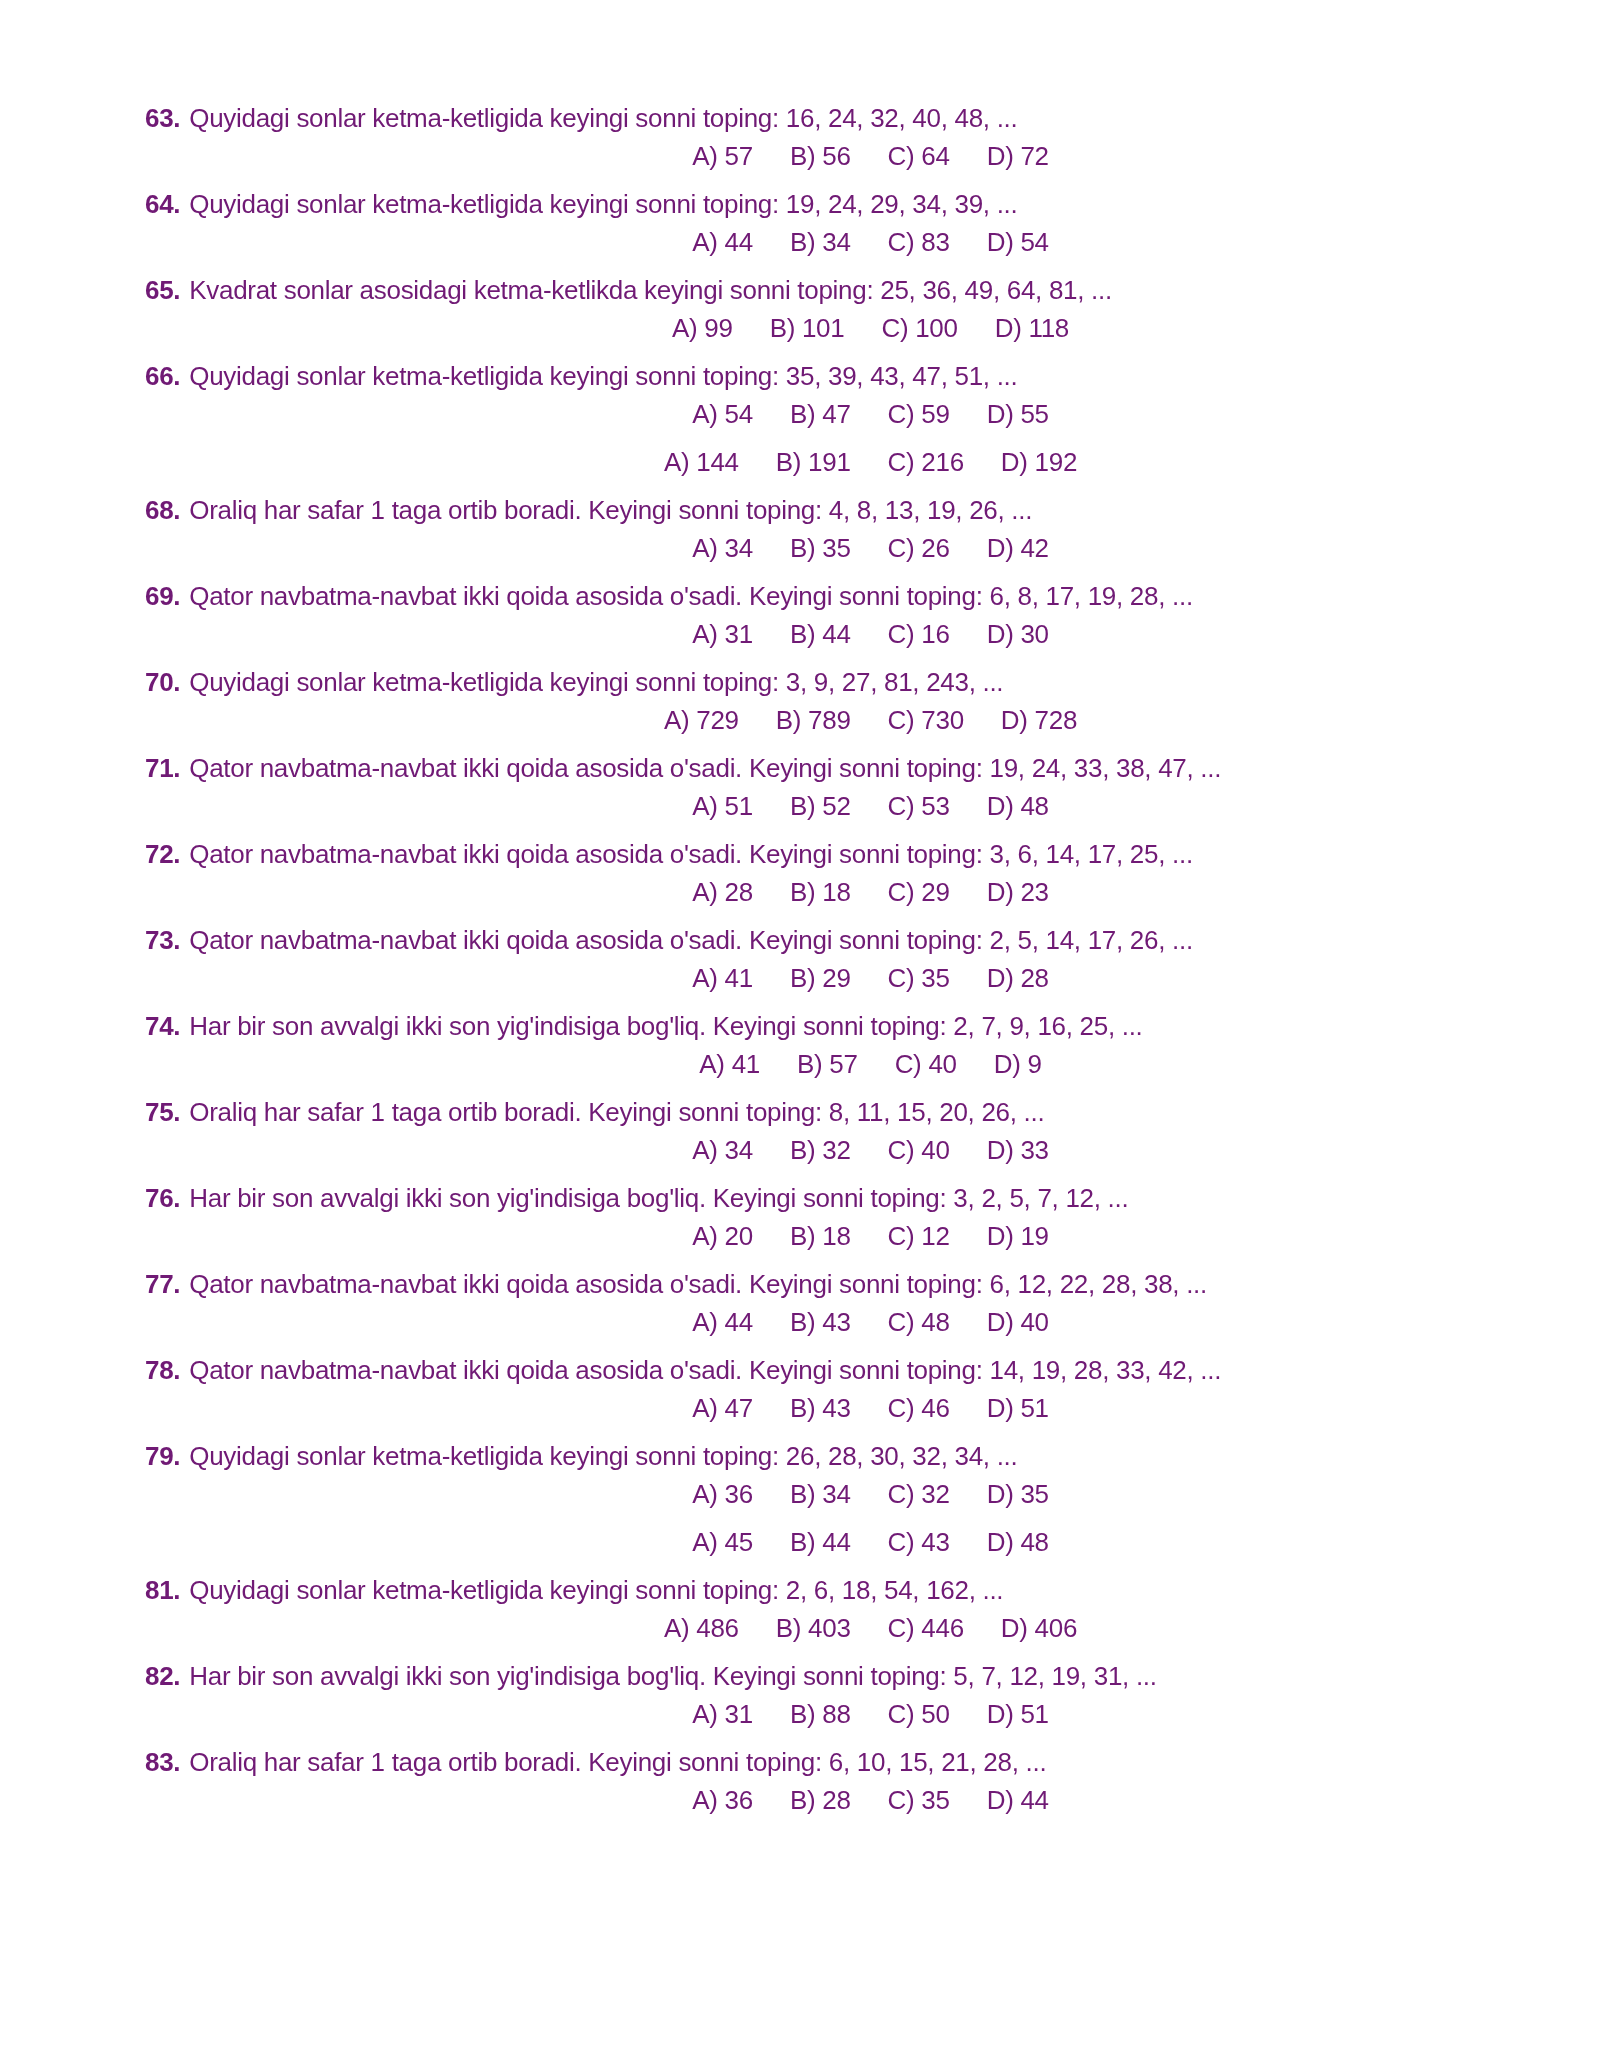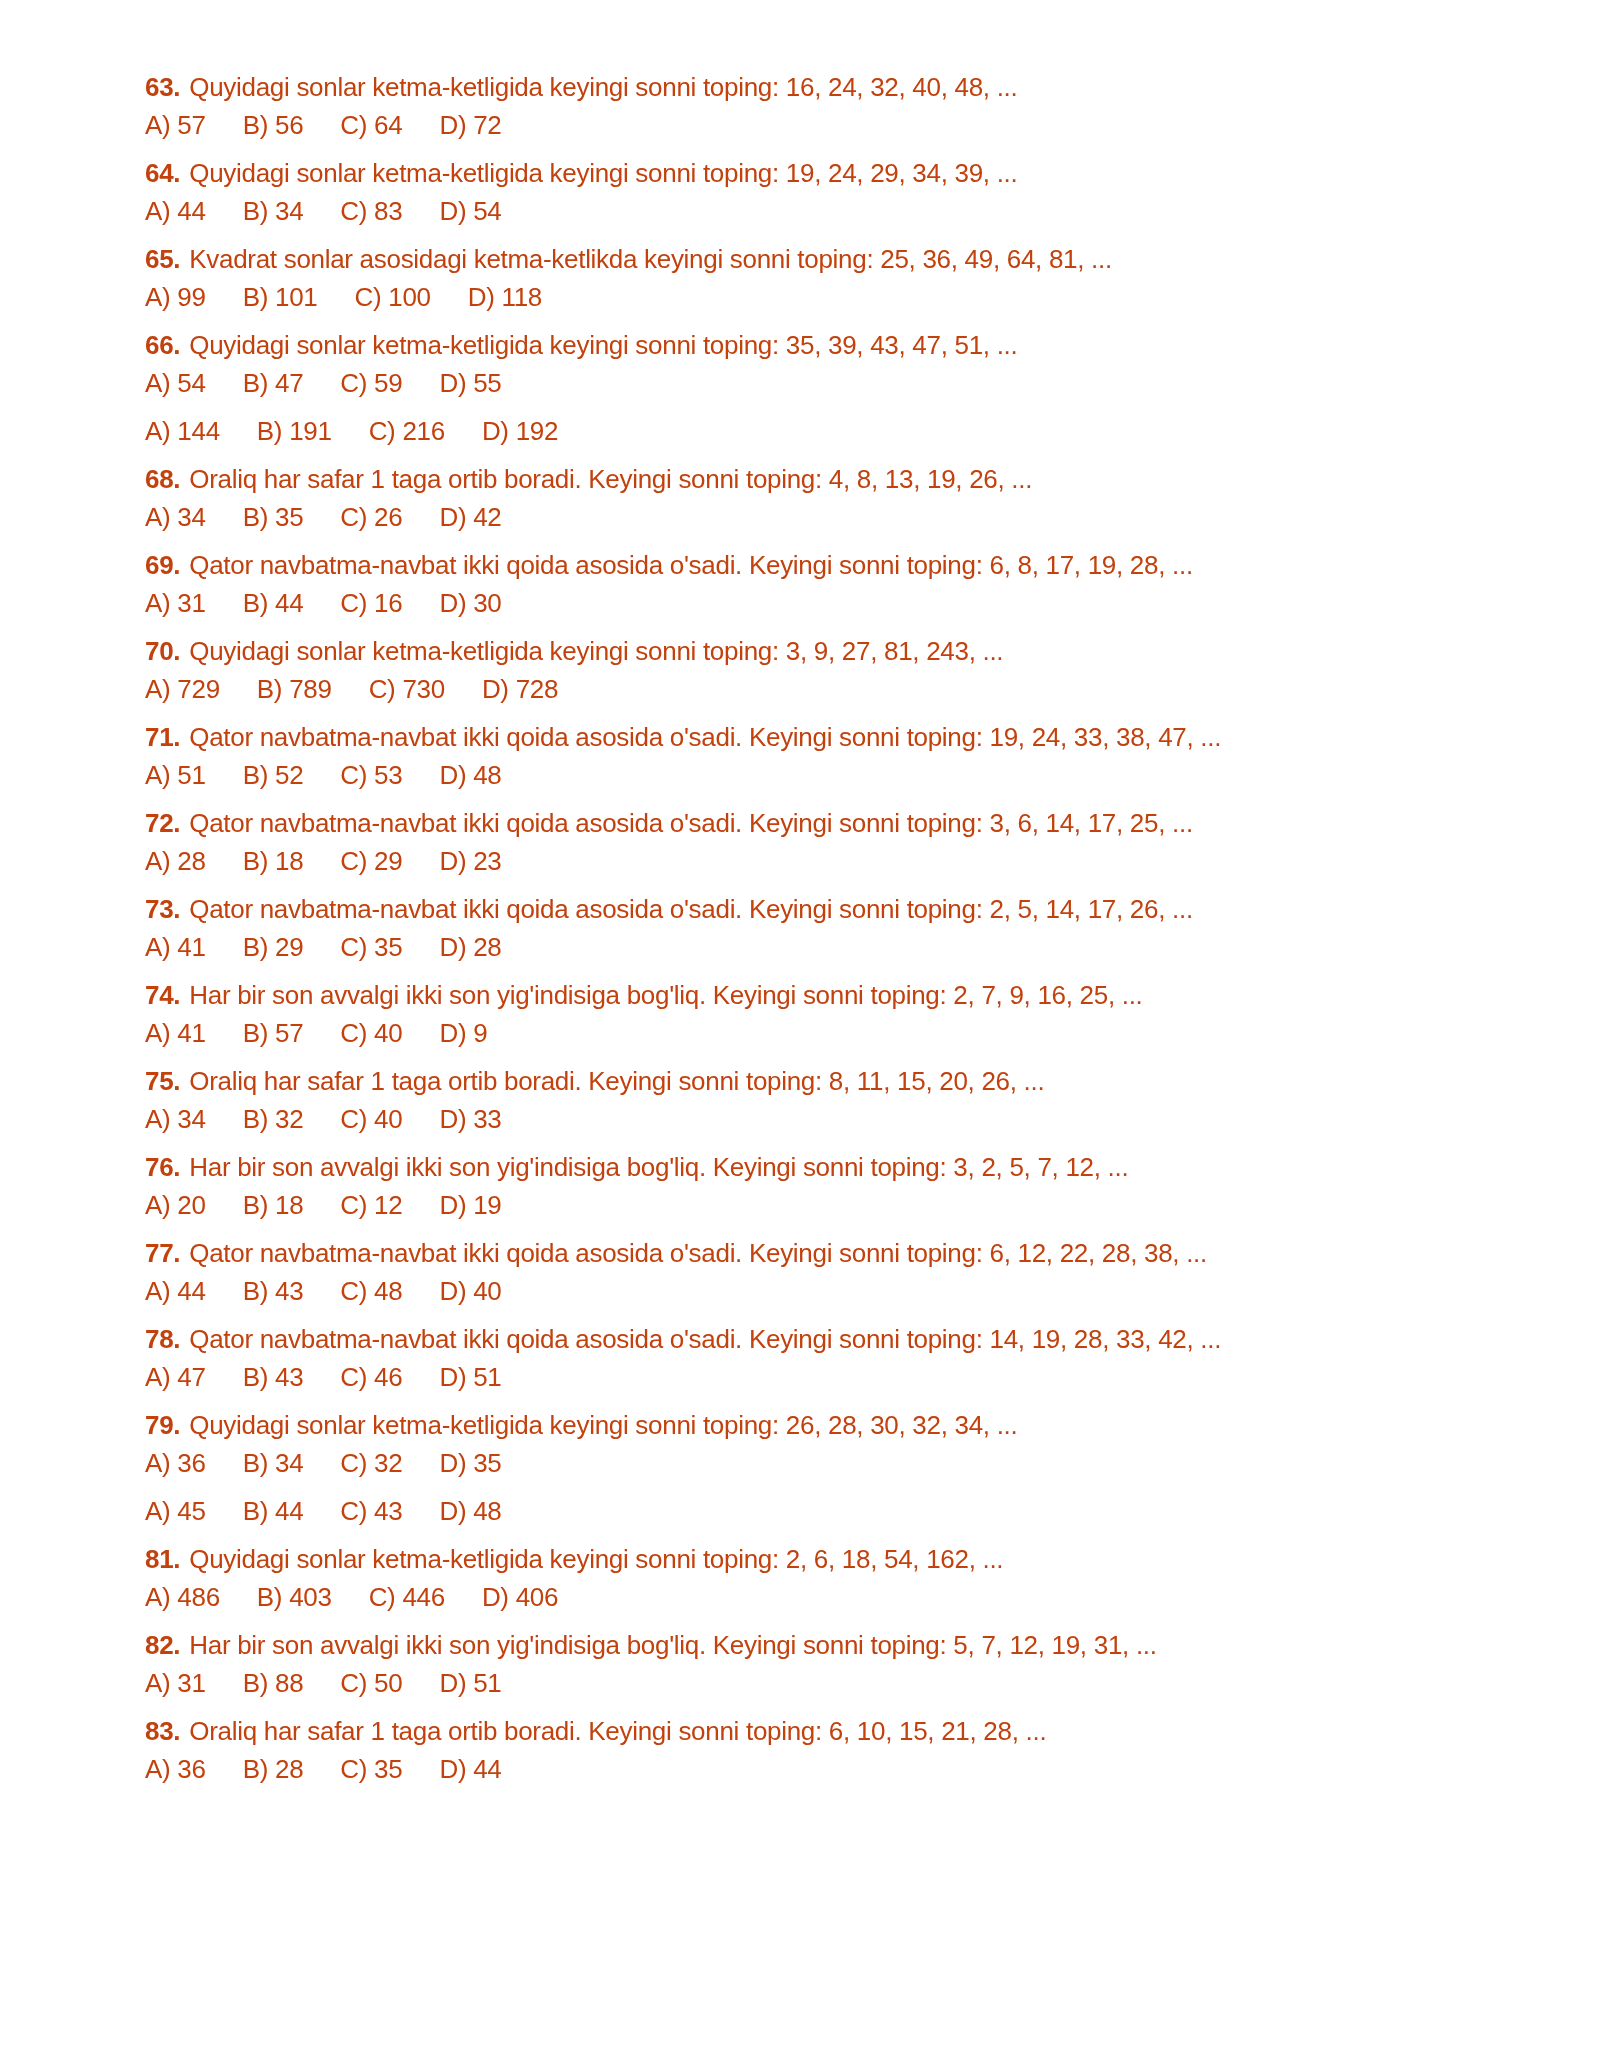--- a/index.html
+++ b/index.html
@@ -6,43 +6,45 @@
     margin: 0;
     padding: 0;
     background: #ffffff;
   }
   .page {
     position: relative;
     width: 1600px;
     height: 2034px;
     box-sizing: border-box;
     background: #ffffff;
-    padding: 68px 50px 0 145px;
+    padding: 99px 50px 0 145px;
     font-family: "Liberation Sans", "DejaVu Sans", sans-serif;
     font-size: 26px;
-    color: #c2410c;
+    color: #701a75;
     letter-spacing: -0.3px;
     overflow: hidden;
   }
   .question {
     margin: 0 0 10px 0;
   }
   .q-line {
     line-height: 38px;
     white-space: nowrap;
   }
   .q-num {
     font-weight: bold;
     margin-right: 9px;
   }
   .q-opts {
     line-height: 38px;
+    margin-left: 46px;
     display: flex;
     gap: 37px;
     white-space: nowrap;
+    justify-content: center;
   }
 </style>
 </head>
 <body>
 
 <div class="page">
   <div id="questions">
   <div class="question">
     <div class="q-line">
       <span class="q-num">63.</span><span class="q-text">Quyidagi sonlar ketma-ketligida keyingi sonni toping: 16, 24, 32, 40, 48, ...</span>

